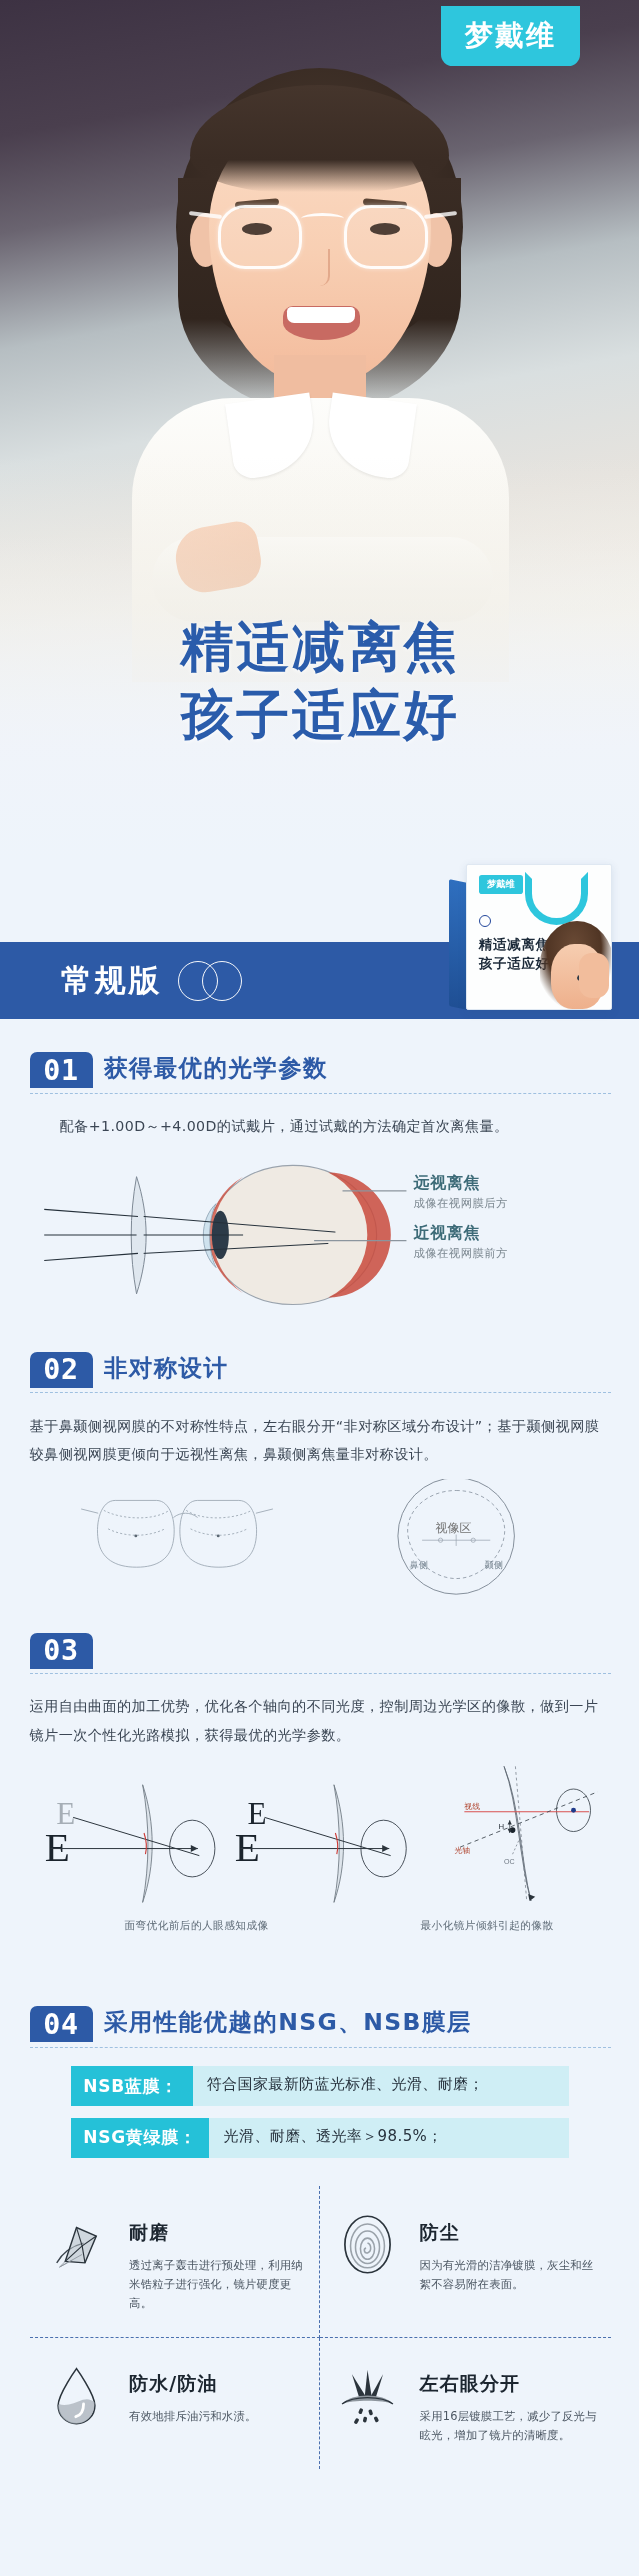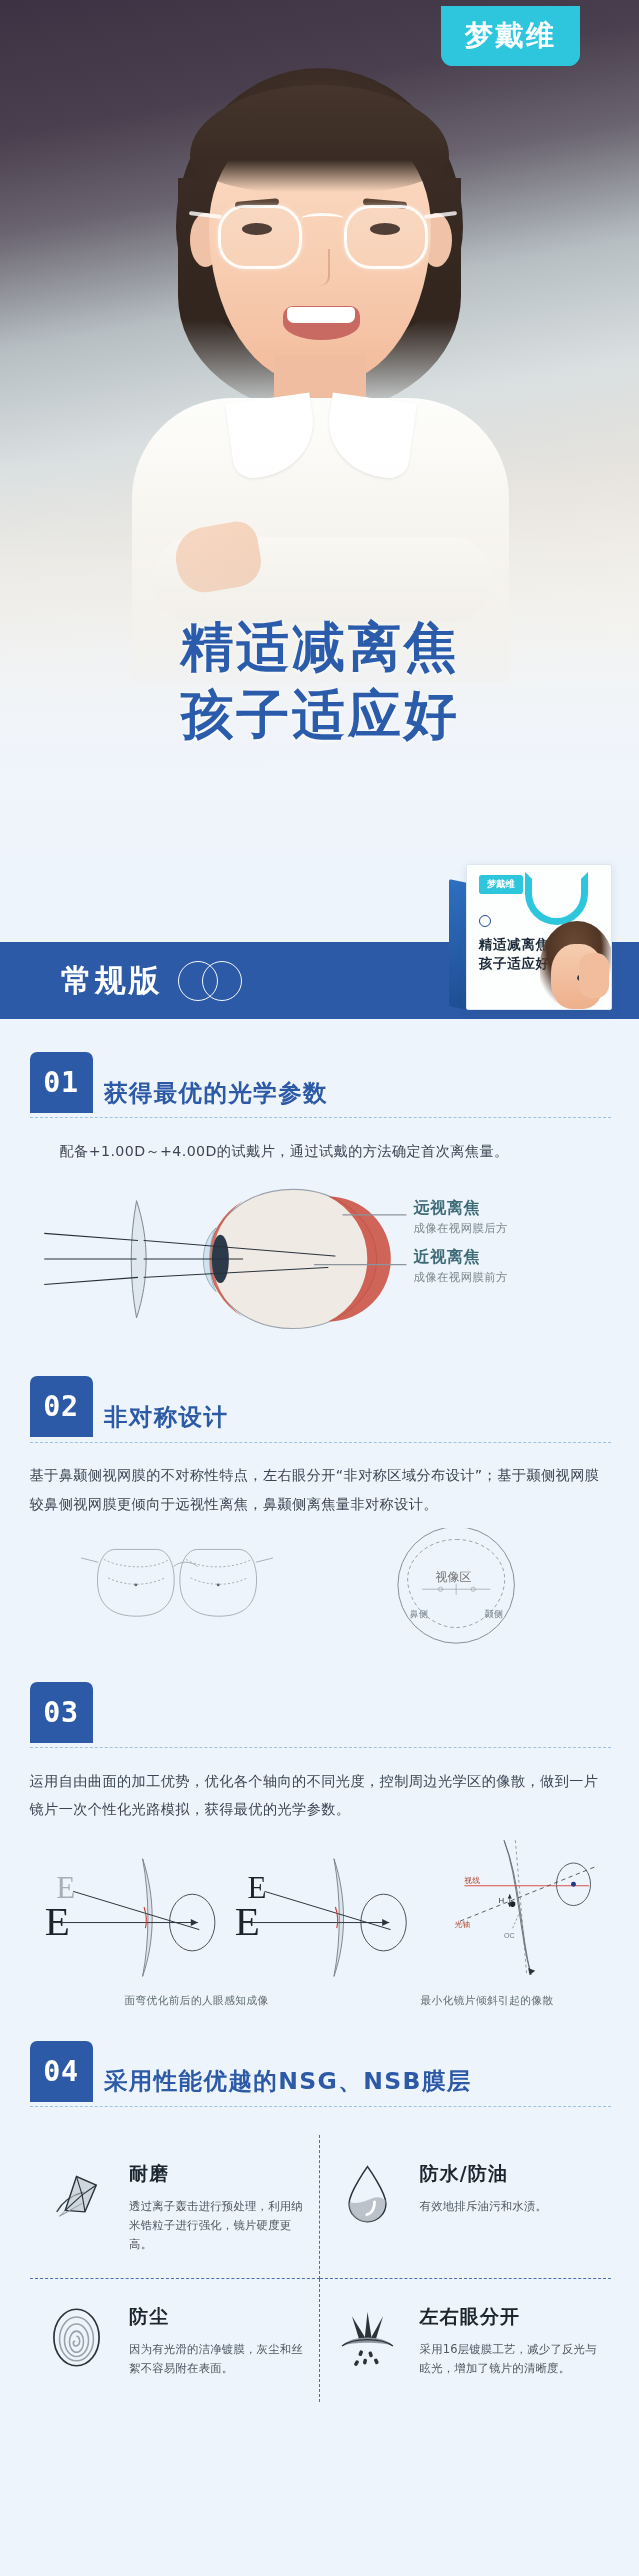--- a/index.html
+++ b/index.html
@@ -212,21 +212,21 @@
   }
   .pb-kideye {
     position: absolute; right: 20px; bottom: 27px; width: 14.2px; height: 8.5px;
     background: #2f3a46; border-radius: 50%;
   }
 
   
   .sect { margin-top: 33px; }
   .sect-head { display: flex; align-items: flex-end; gap: 11.4px; position: relative; }
   .num-badge {
-    width: 63px; height: 61px; background: #2d5aa6; color: #fff;
+    width: 63px; height: 36px; background: #2d5aa6; color: #fff;
     border-radius: 7.1px 7.1px 0 0; display: flex; align-items: center;
     justify-content: center; font-size: 28.4px; font-weight: bold;
     font-family: "DejaVu Sans Mono","Liberation Mono",monospace;
     letter-spacing: 0.7px; flex: none;
   }
   .sect-title {
     color: #2d5aa6; font-size: 23.5px; font-weight: bold; letter-spacing: 1.4px;
     padding-bottom: 4.3px; font-family:"DejaVu Sans","Liberation Sans",sans-serif;
   }
   .dash-rule {
@@ -282,21 +282,21 @@
 
   
   .feat-grid {
     margin-top: 28.4px; display: grid; grid-template-columns: 1fr 1fr;
     position: relative;
   }
   .feat-cell { display: flex; gap: 15.6px; padding: 21.3px 10px 24px 10px; align-items: flex-start; }
   .feat-cell:nth-child(1), .feat-cell:nth-child(2) { border-bottom: 1.4px dashed #4a6fae; }
   .feat-cell:nth-child(1), .feat-cell:nth-child(3) { border-right: 1.4px dashed #4a6fae; }
   .feat-ico { width: 74px; height: 74px; flex: none; display:flex; align-items:center; justify-content:center; }
-  .feat-txt { padding-top: 4.3px; }
+  .feat-txt { padding-top: 4.3px; margin-top: 8px; }
   .feat-title {
     color: #1c2630; font-size: 19px; font-weight: bold; letter-spacing: 1.1px;
     font-family:"DejaVu Sans","Liberation Sans",sans-serif;
   }
   .feat-desc {
     margin-top: 10px; color: #4c5763; font-size: 11.4px; line-height: 19px;
     max-width: 185px; letter-spacing: 0.2px;
     font-family:"DejaVu Sans","Liberation Sans",sans-serif;
   }
 </style>
@@ -511,26 +511,36 @@
         </div>
         <div class="fig-cap-row">
           <div class="fig-cap">面弯优化前后的人眼感知成像</div>
           <div class="fig-cap">最小化镜片倾斜引起的像散</div>
         </div>
       </div>
 
       <div class="sect">
         <div class="sect-head">
           <div class="num-badge">04</div>
-          <div style="flex:1;">
+          <div style="flex:1;margin-top:40px;">
             <div class="sect-title">采用性能优越的NSG、NSB膜层</div>
           </div>
         </div>
         <div class="dash-rule"></div>
 
+        <div class="coat-list">
+          <div class="coat-row">
+            <div class="coat-key">NSB蓝膜：</div>
+            <div class="coat-val">符合国家最新防蓝光标准、光滑、耐磨；</div>
+          </div>
+          <div class="coat-row">
+            <div class="coat-key">NSG黄绿膜：</div>
+            <div class="coat-val">光滑、耐磨、透光率＞98.5%；</div>
+          </div>
+        </div>
 
         <div class="feat-grid">
 
           <div class="feat-cell">
             <div class="feat-ico">
               <svg width="65" height="65" viewBox="0 0 92 92">
                 <path d="M18,72 C26,58 40,48 56,44" stroke="#3b444d" stroke-width="2" fill="none"></path>
                 <path d="M30,70 L46,22 L74,34 L58,72 Z" fill="#b7bfc7" opacity=".55"></path>
                 <path d="M30,70 L46,22 L74,34 L58,72 Z" fill="none" stroke="#2b343c" stroke-width="2"></path>
                 <path d="M46,22 L54,48 L74,34" fill="none" stroke="#2b343c" stroke-width="1.6"></path>
@@ -541,44 +551,44 @@
             </div>
             <div class="feat-txt">
               <div class="feat-title">耐磨</div>
               <div class="feat-desc">透过离子轰击进行预处理，利用纳米锆粒子进行强化，镜片硬度更高。</div>
             </div>
           </div>
 
           <div class="feat-cell">
             <div class="feat-ico">
               <svg width="65" height="65" viewBox="0 0 92 92">
-                <path d="M46,8 C46,8 20,44 20,60 C20,75 32,86 46,86 C60,86 72,75 72,60 C72,44 46,8 46,8 Z" fill="none" stroke="#2b343c" stroke-width="2.2"></path>
-                <path d="M21,58 C32,62 44,56 55,52 C62,50 68,52 71.6,56 C72,74 60,86 46,86 C32,86 20,75 20,60 Z" fill="#aab2ba" opacity=".75"></path>
-                <path d="M56,58 C56,68 52,74 45,76" stroke="#fff" stroke-width="4" fill="none" stroke-linecap="round"></path>
-              </svg>
-            </div>
-            <div class="feat-txt">
-              <div class="feat-title">防水/防油</div>
-              <div class="feat-desc">有效地排斥油污和水渍。</div>
-            </div>
-          </div>
-
-          <div class="feat-cell">
-            <div class="feat-ico">
-              <svg width="65" height="65" viewBox="0 0 92 92">
                 <ellipse cx="46" cy="46" rx="32" ry="40" fill="none" stroke="#2b343c" stroke-width="2.4"></ellipse>
                 <ellipse cx="46" cy="48" rx="24" ry="31" fill="none" stroke="#9aa2aa" stroke-width="2.2"></ellipse>
                 <ellipse cx="46" cy="50" rx="17" ry="23" fill="none" stroke="#9aa2aa" stroke-width="2.2"></ellipse>
                 <ellipse cx="46" cy="52" rx="10" ry="15" fill="none" stroke="#9aa2aa" stroke-width="2.2"></ellipse>
                 <path d="M46,44 C52,46 52,56 46,58 C41,59 40,52 44,51" fill="none" stroke="#9aa2aa" stroke-width="2.2"></path>
               </svg>
             </div>
             <div class="feat-txt">
               <div class="feat-title">防尘</div>
               <div class="feat-desc">因为有光滑的洁净镀膜，灰尘和丝絮不容易附在表面。</div>
+            </div>
+          </div>
+
+          <div class="feat-cell">
+            <div class="feat-ico">
+              <svg width="65" height="65" viewBox="0 0 92 92">
+                <path d="M46,8 C46,8 20,44 20,60 C20,75 32,86 46,86 C60,86 72,75 72,60 C72,44 46,8 46,8 Z" fill="none" stroke="#2b343c" stroke-width="2.2"></path>
+                <path d="M21,58 C32,62 44,56 55,52 C62,50 68,52 71.6,56 C72,74 60,86 46,86 C32,86 20,75 20,60 Z" fill="#aab2ba" opacity=".75"></path>
+                <path d="M56,58 C56,68 52,74 45,76" stroke="#fff" stroke-width="4" fill="none" stroke-linecap="round"></path>
+              </svg>
+            </div>
+            <div class="feat-txt">
+              <div class="feat-title">防水/防油</div>
+              <div class="feat-desc">有效地排斥油污和水渍。</div>
             </div>
           </div>
 
           <div class="feat-cell">
             <div class="feat-ico">
               <svg width="65" height="65" viewBox="0 0 92 92">
                 <path d="M24,16 L44,48 L34,48 Z" fill="#2b343c"></path>
                 <path d="M46,10 L52,48 L42,48 Z" fill="#2b343c"></path>
                 <path d="M68,16 L58,48 L50,48 Z" fill="#2b343c"></path>
                 <path d="M10,58 C24,42 68,42 82,58 C68,52 24,52 10,58 Z" fill="#8d959d"></path>

